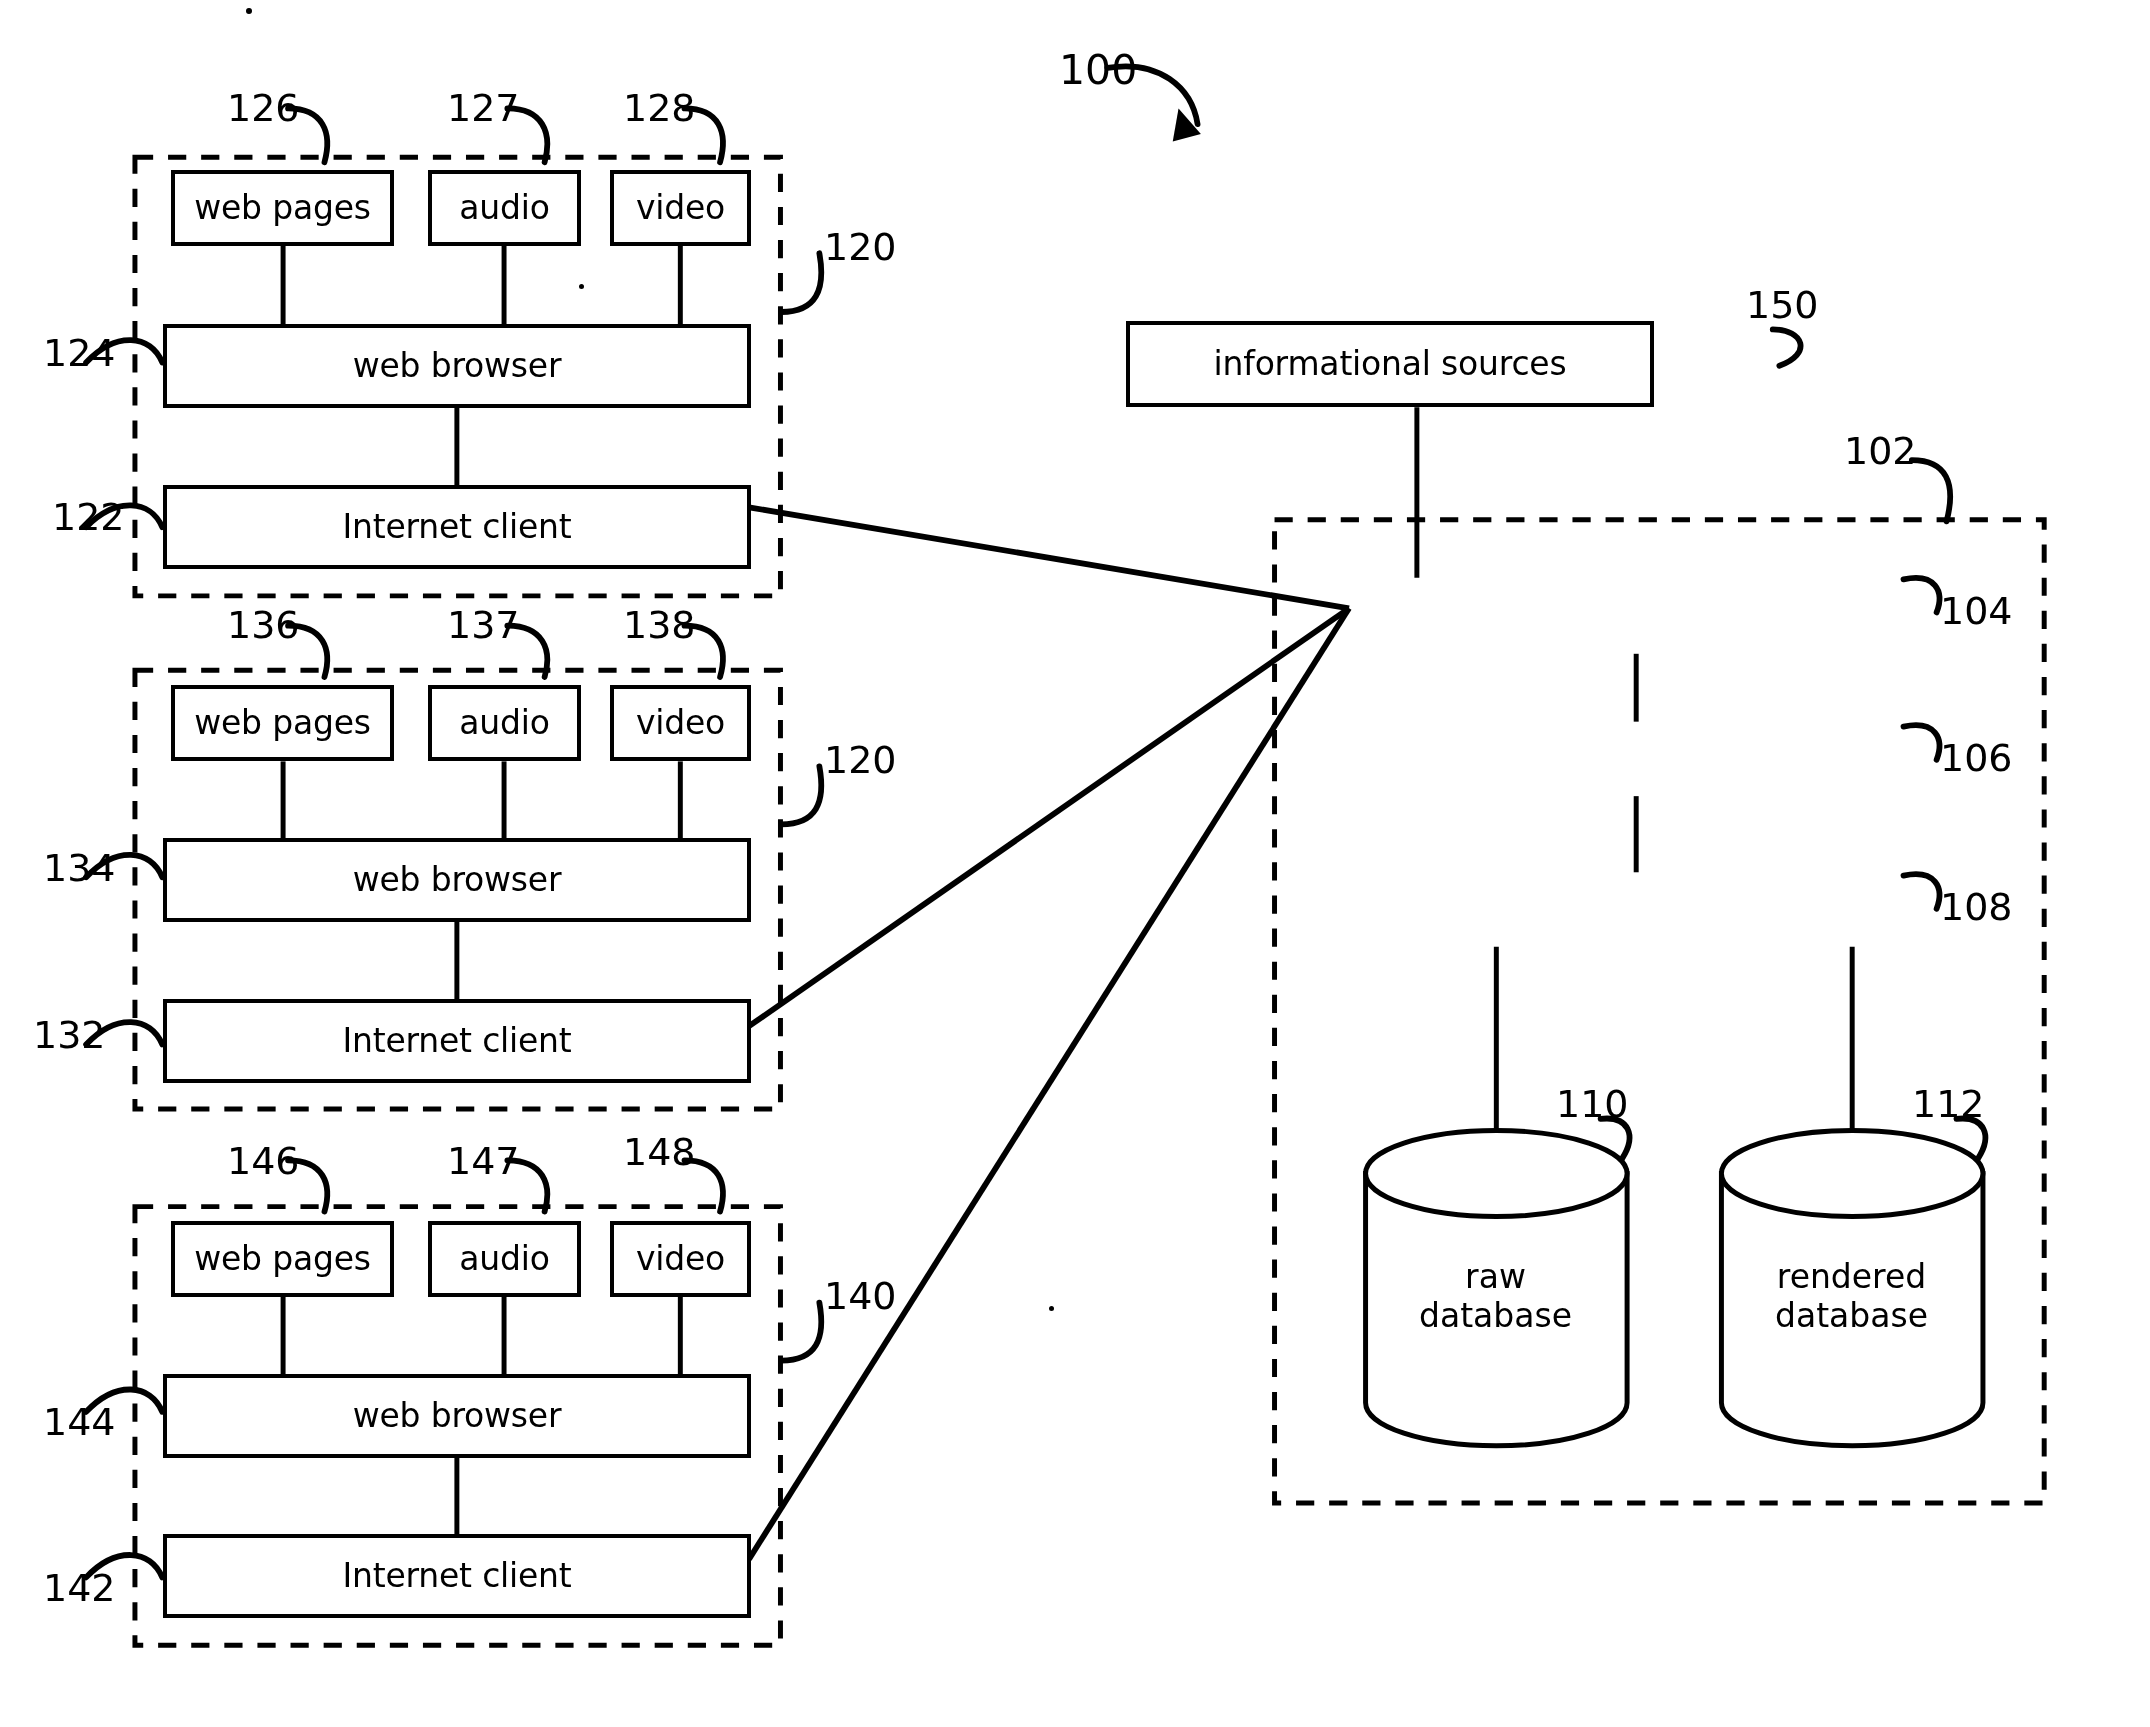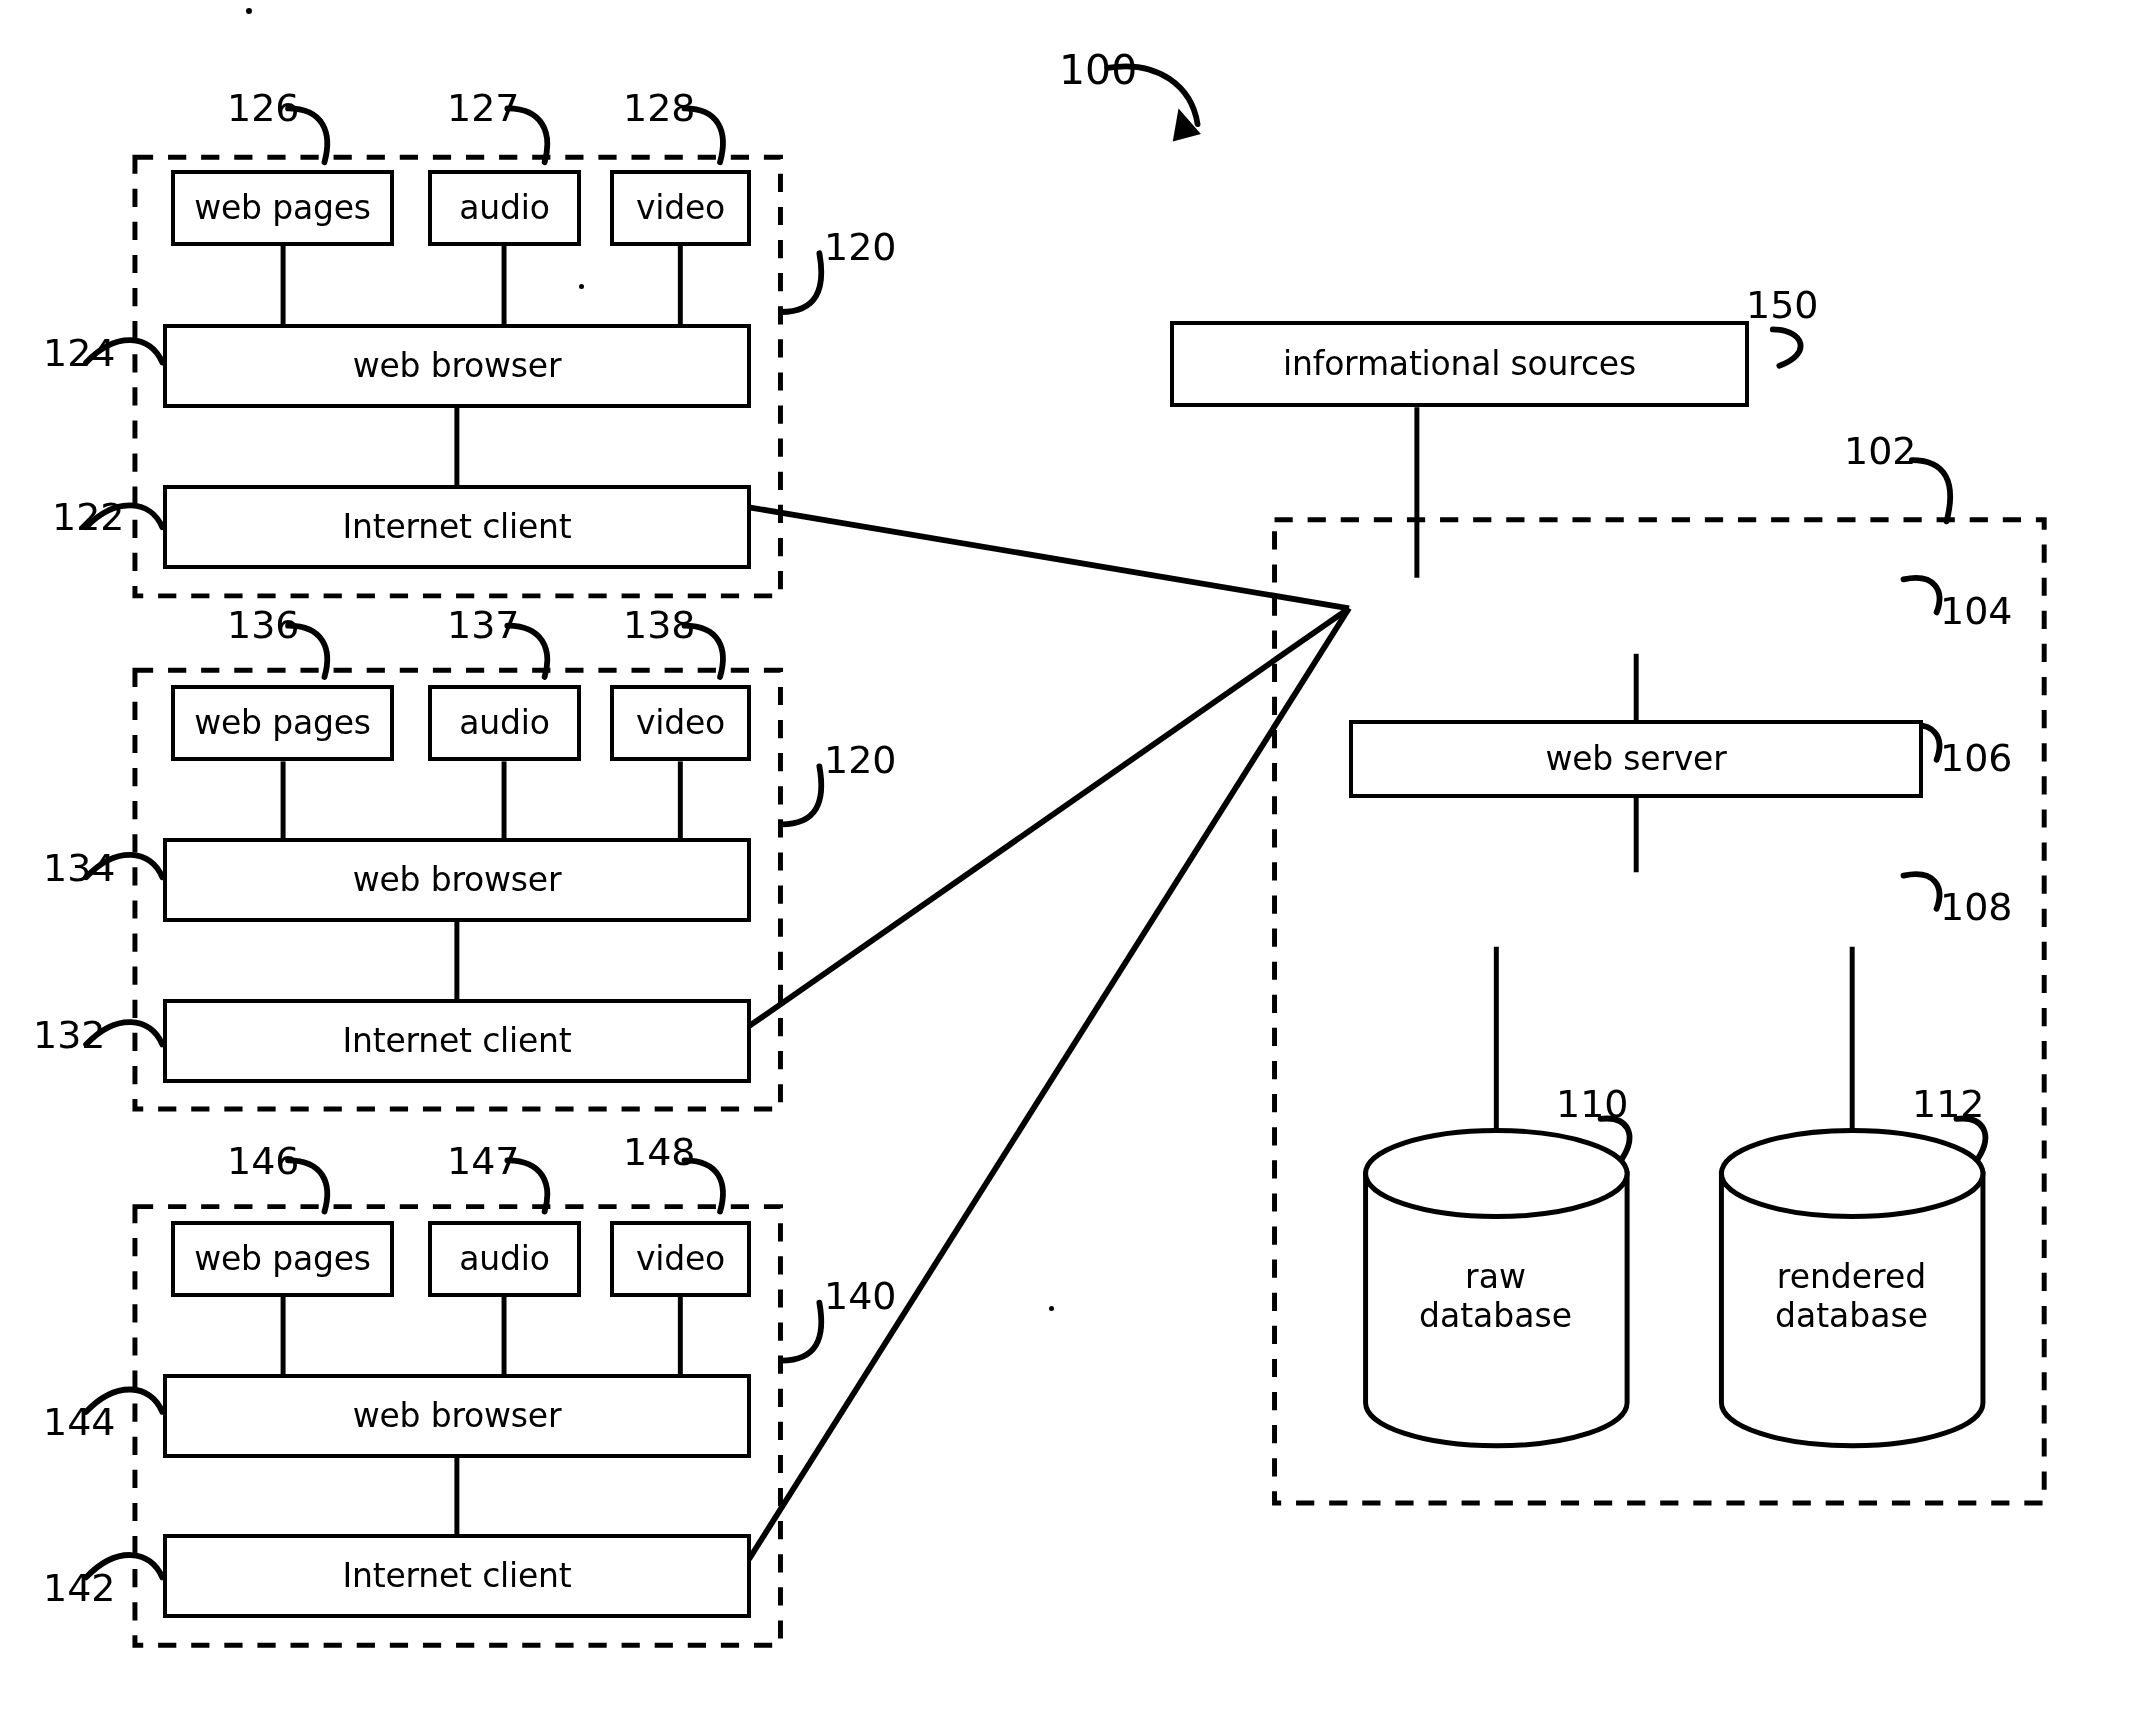--- a/index.html
+++ b/index.html
@@ -222,28 +222,25 @@
     <span class="box-label">Internet client</span>
   </div>
 
   <div class="refnum" style="left:227px; top:1139px;">146</div>
   <div class="refnum" style="left:447px; top:1139px;">147</div>
   <div class="refnum" style="left:623px; top:1130px;">148</div>
   <div class="refnum" style="left:43px; top:1400px;">144</div>
   <div class="refnum" style="left:43px; top:1566px;">142</div>
   <div class="refnum" style="left:824px; top:1274px;">140</div>
 
-  <div class="box" style="left:1170px; top:321px; width:579px; height:86px;">
+  <div class="box" style="left:1126px; top:321px; width:528px; height:86px;">
     <span class="box-label">informational sources</span>
   </div>
   <div class="refnum" style="left:1746px; top:283px;">150</div>
 
-  <div class="box" style="left:1349px; top:720px; width:574px; height:78px;">
-    <span class="box-label">web server</span>
-  </div>
 
   <div class="refnum" style="left:1844px; top:429px;">102</div>
   <div class="refnum" style="left:1940px; top:589px;">104</div>
   <div class="refnum" style="left:1940px; top:736px;">106</div>
   <div class="refnum" style="left:1940px; top:885px;">108</div>
 
   <div class="cyl-label" style="left:1365px; top:1258px; width:261px;">
     <div>raw</div>
     <div>database</div>
   </div>

